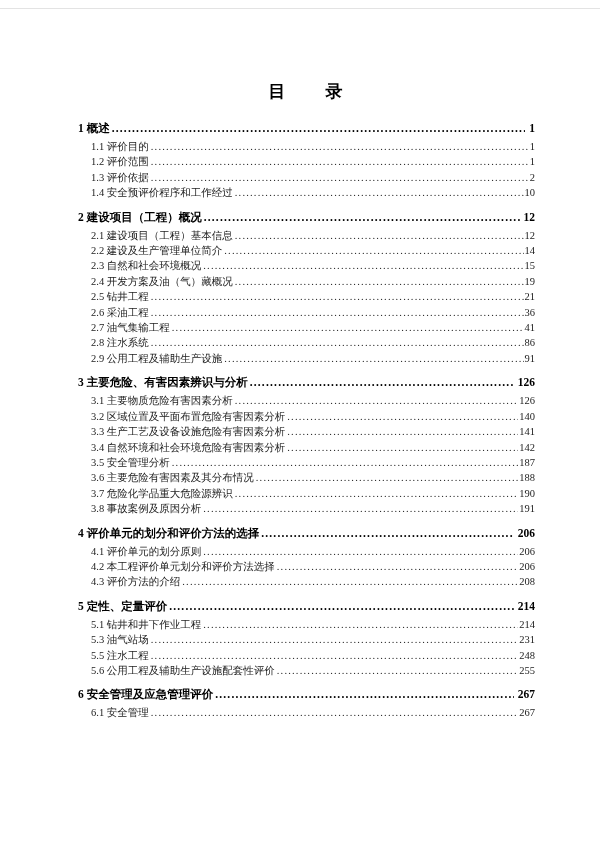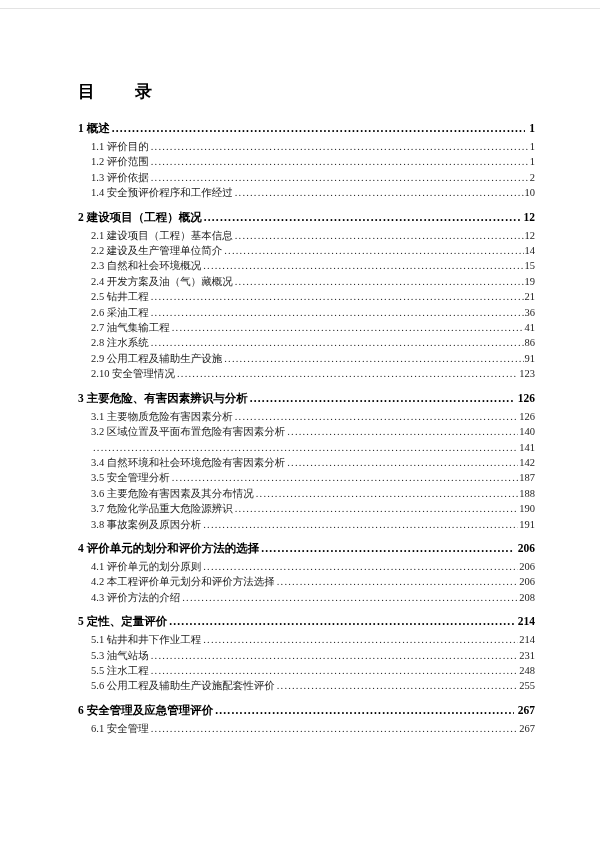--- a/index.html
+++ b/index.html
@@ -22,20 +22,21 @@
   .scan-edge {
     position: absolute;
     top: 8px;
     left: 0;
     width: 100%;
     height: 1px;
     background: #e3e3e3;
   }
   .title {
     margin: 0 0 18px 0;
+    text-align: center;
     font-size: 17px;
     line-height: 20px;
     font-weight: 700;
     color: #000000;
     letter-spacing: 2px;
     white-space: pre;
   }
   .toc {
     width: 100%;
   }
@@ -155,41 +156,37 @@
       <div class="row item">
         <span class="label">2.8 注水系统</span>
         <span class="dots"></span>
         <span class="pagenum">86</span>
       </div>
       <div class="row item">
         <span class="label">2.9 公用工程及辅助生产设施</span>
         <span class="dots"></span>
         <span class="pagenum">91</span>
       </div>
-      <div class="row item">
-        <span class="label">2.10 安全管理情况</span>
-        <span class="dots"></span>
-        <span class="pagenum">123</span>
-      </div>
       <div class="row chapter">
         <span class="label">3 主要危险、有害因素辨识与分析</span>
         <span class="dots"></span>
         <span class="pagenum">126</span>
       </div>
       <div class="row item">
         <span class="label">3.1 主要物质危险有害因素分析</span>
         <span class="dots"></span>
         <span class="pagenum">126</span>
       </div>
       <div class="row item">
         <span class="label">3.2 区域位置及平面布置危险有害因素分析</span>
         <span class="dots"></span>
         <span class="pagenum">140</span>
       </div>
       <div class="row item">
+        <span class="label">3.3 生产工艺及设备设施危险有害因素分析</span>
         <span class="dots"></span>
         <span class="pagenum">141</span>
       </div>
       <div class="row item">
         <span class="label">3.4 自然环境和社会环境危险有害因素分析</span>
         <span class="dots"></span>
         <span class="pagenum">142</span>
       </div>
       <div class="row item">
         <span class="label">3.5 安全管理分析</span>

